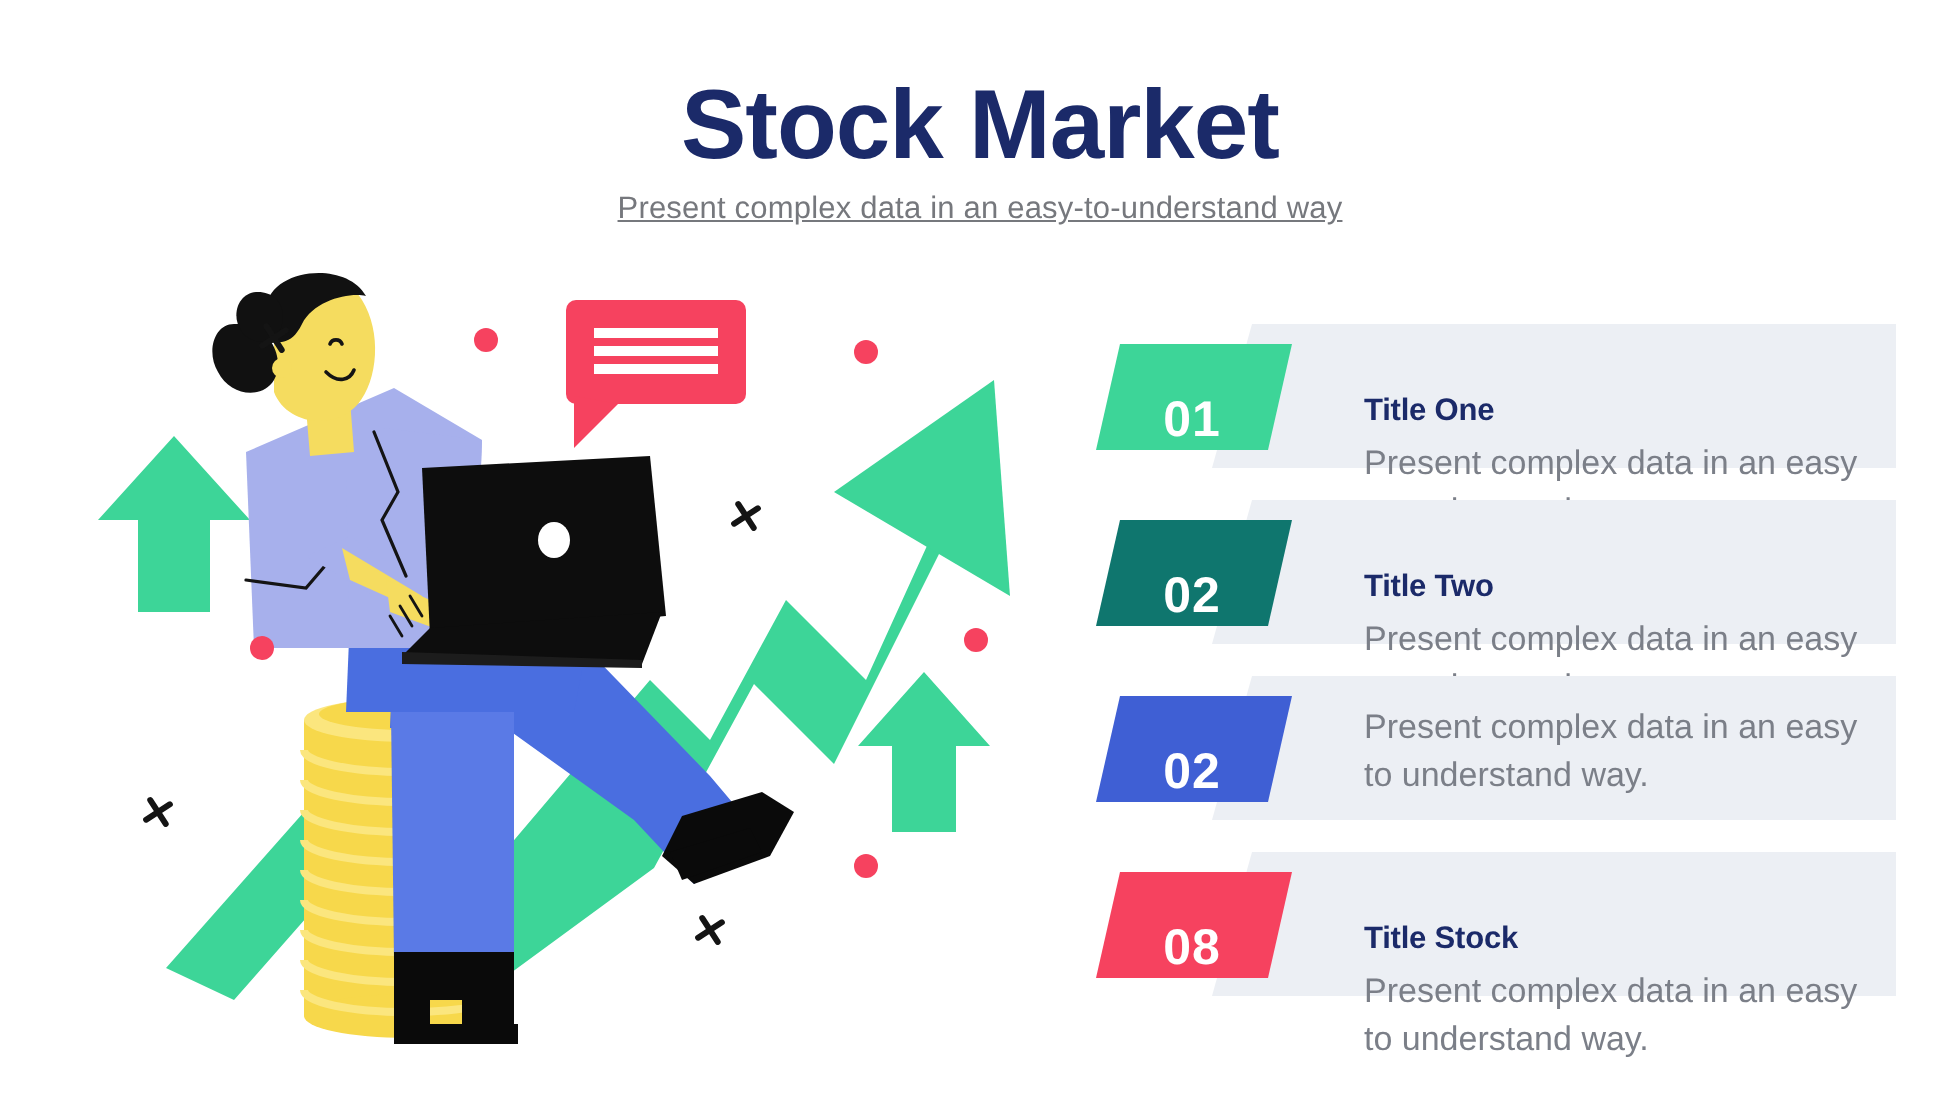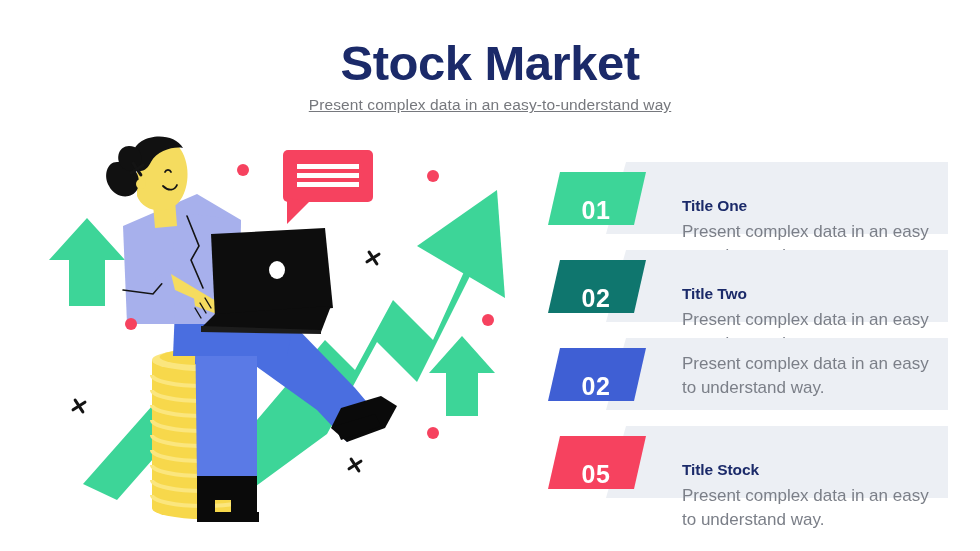--- a/index.html
+++ b/index.html
@@ -269,21 +269,21 @@
         <span class="badge-num">02</span>
       </div>
       <div class="row-text">
         <div class="row-desc">Present complex data in an easy to understand way.</div>
       </div>
     </div>
 
     <div class="row">
       <div class="panel"></div>
       <div class="badge" style="background:#f6425f">
-        <span class="badge-num">05</span>
+        <span class="badge-num">08</span>
       </div>
       <div class="row-text">
         <div class="row-title">Title Stock</div>
         <div class="row-desc">Present complex data in an easy to understand way.</div>
       </div>
     </div>
 
   </div>
 
 </div>

